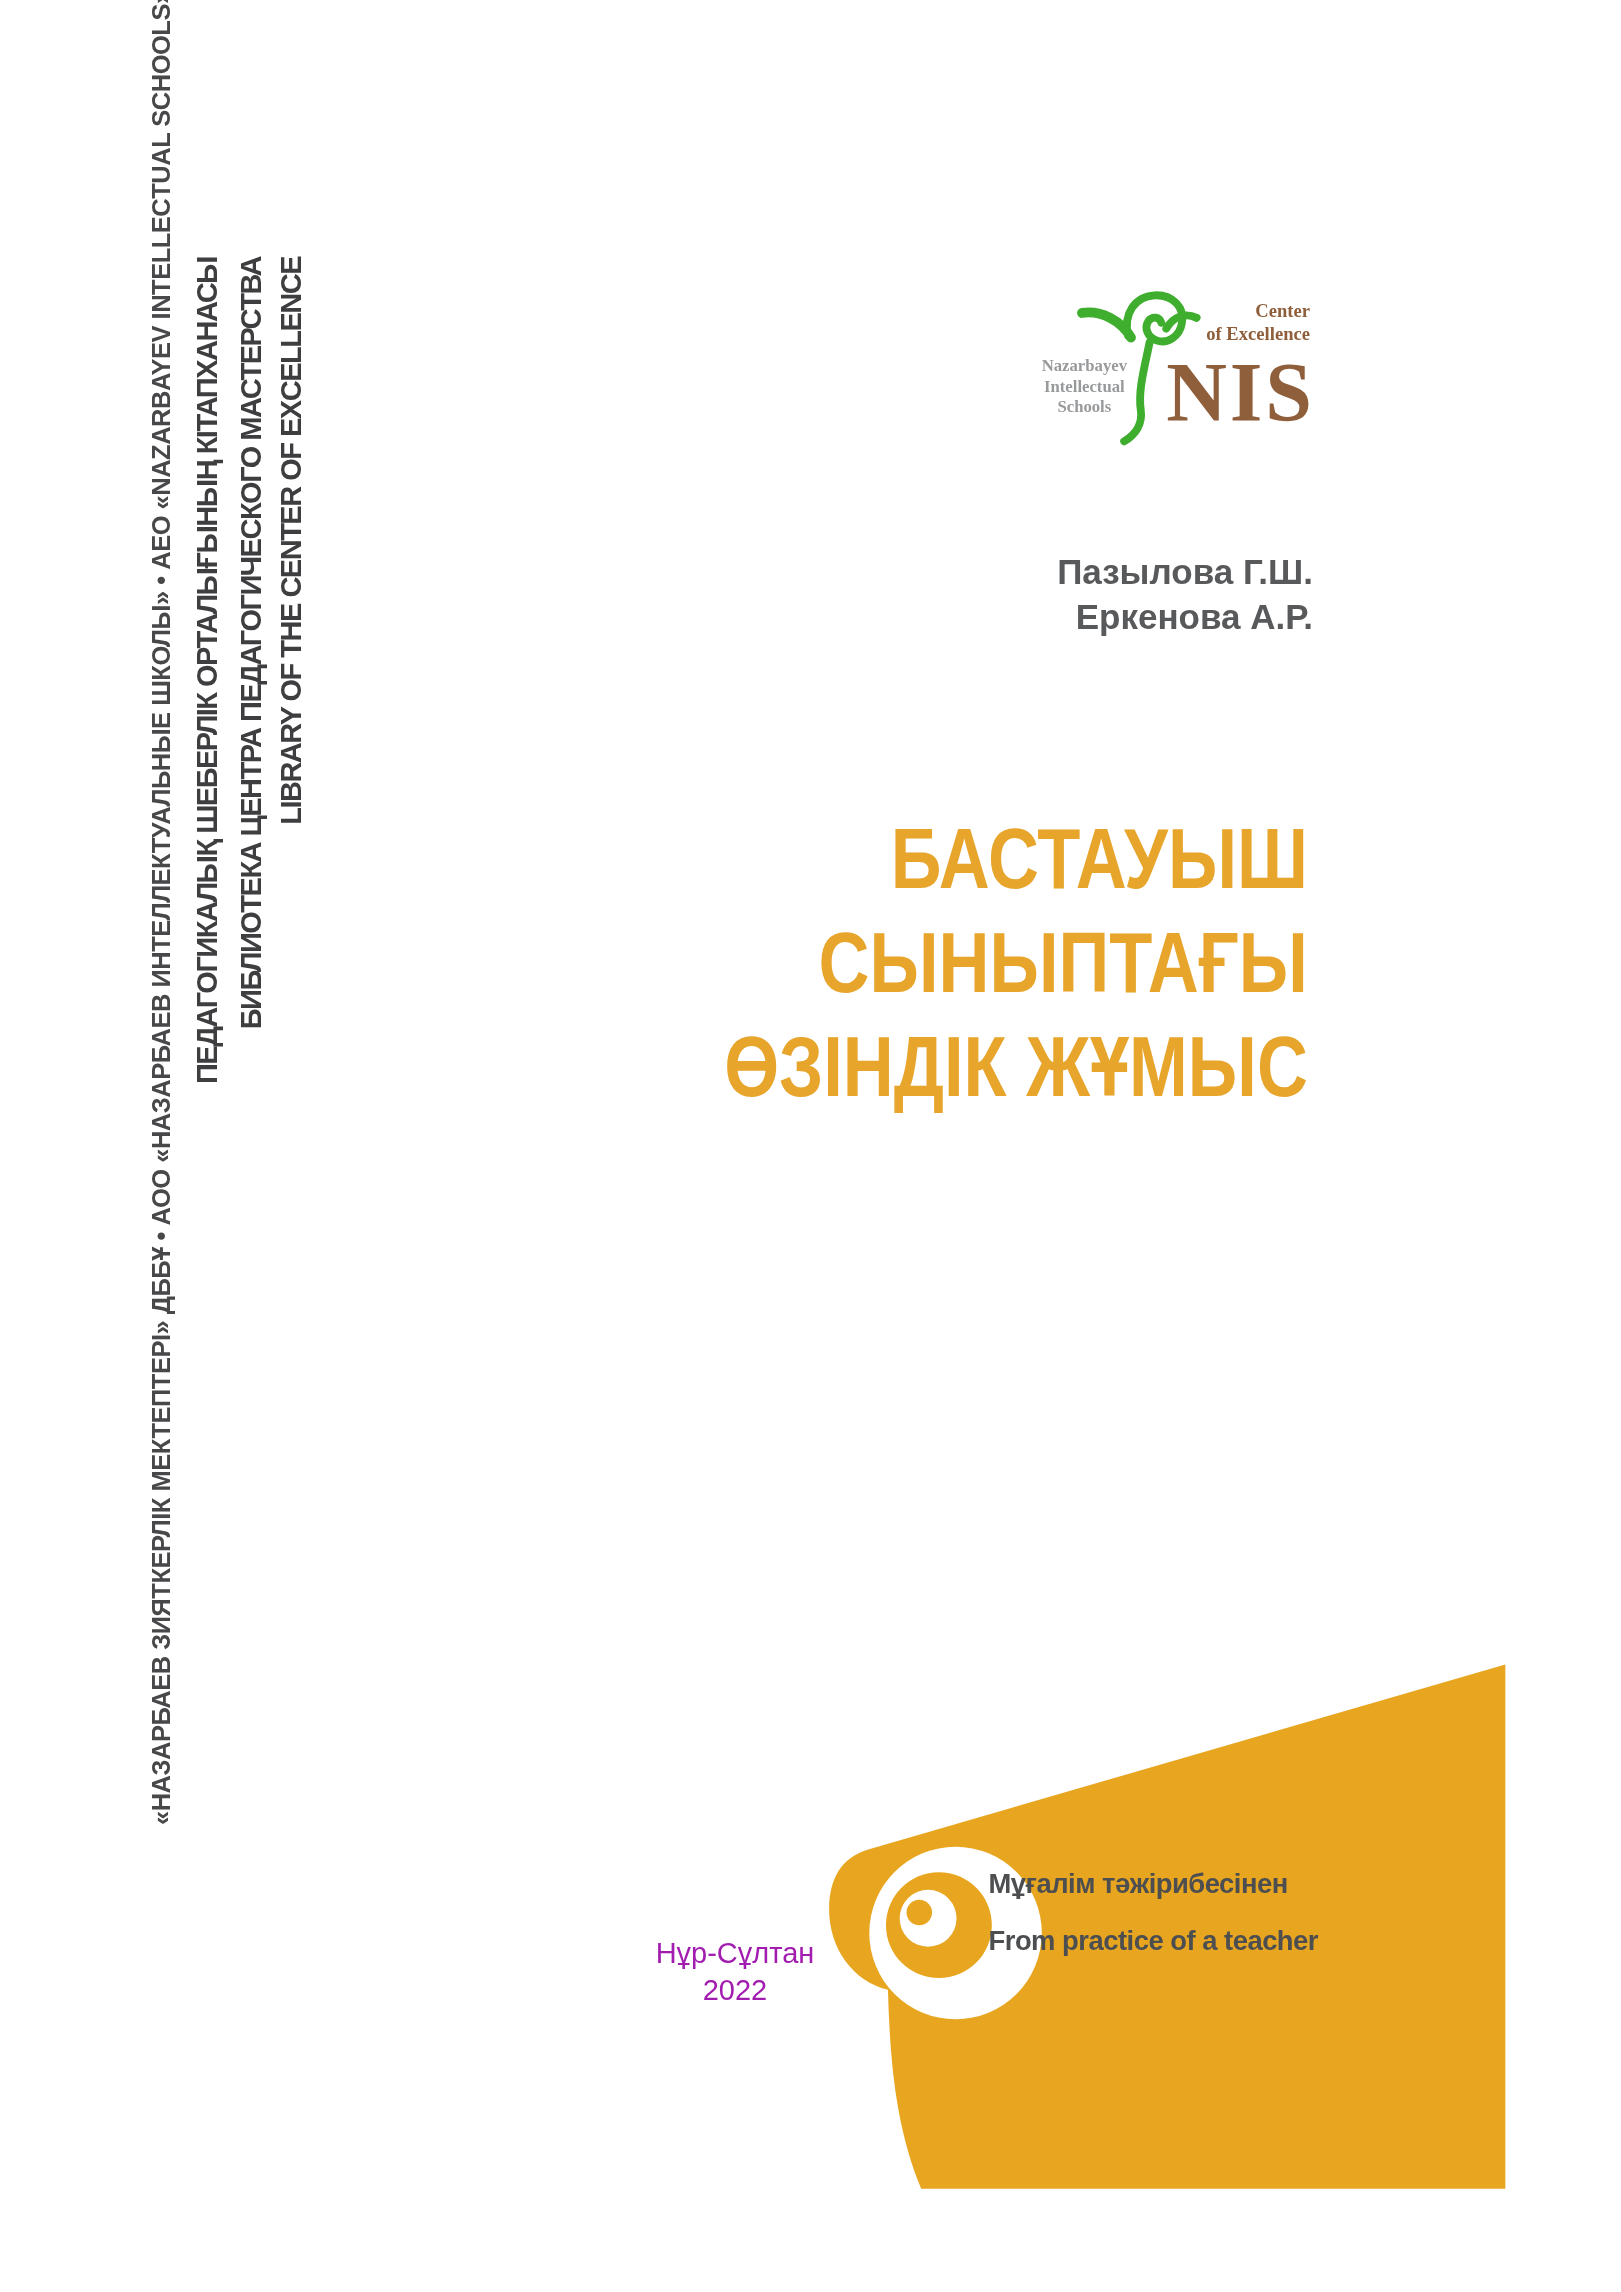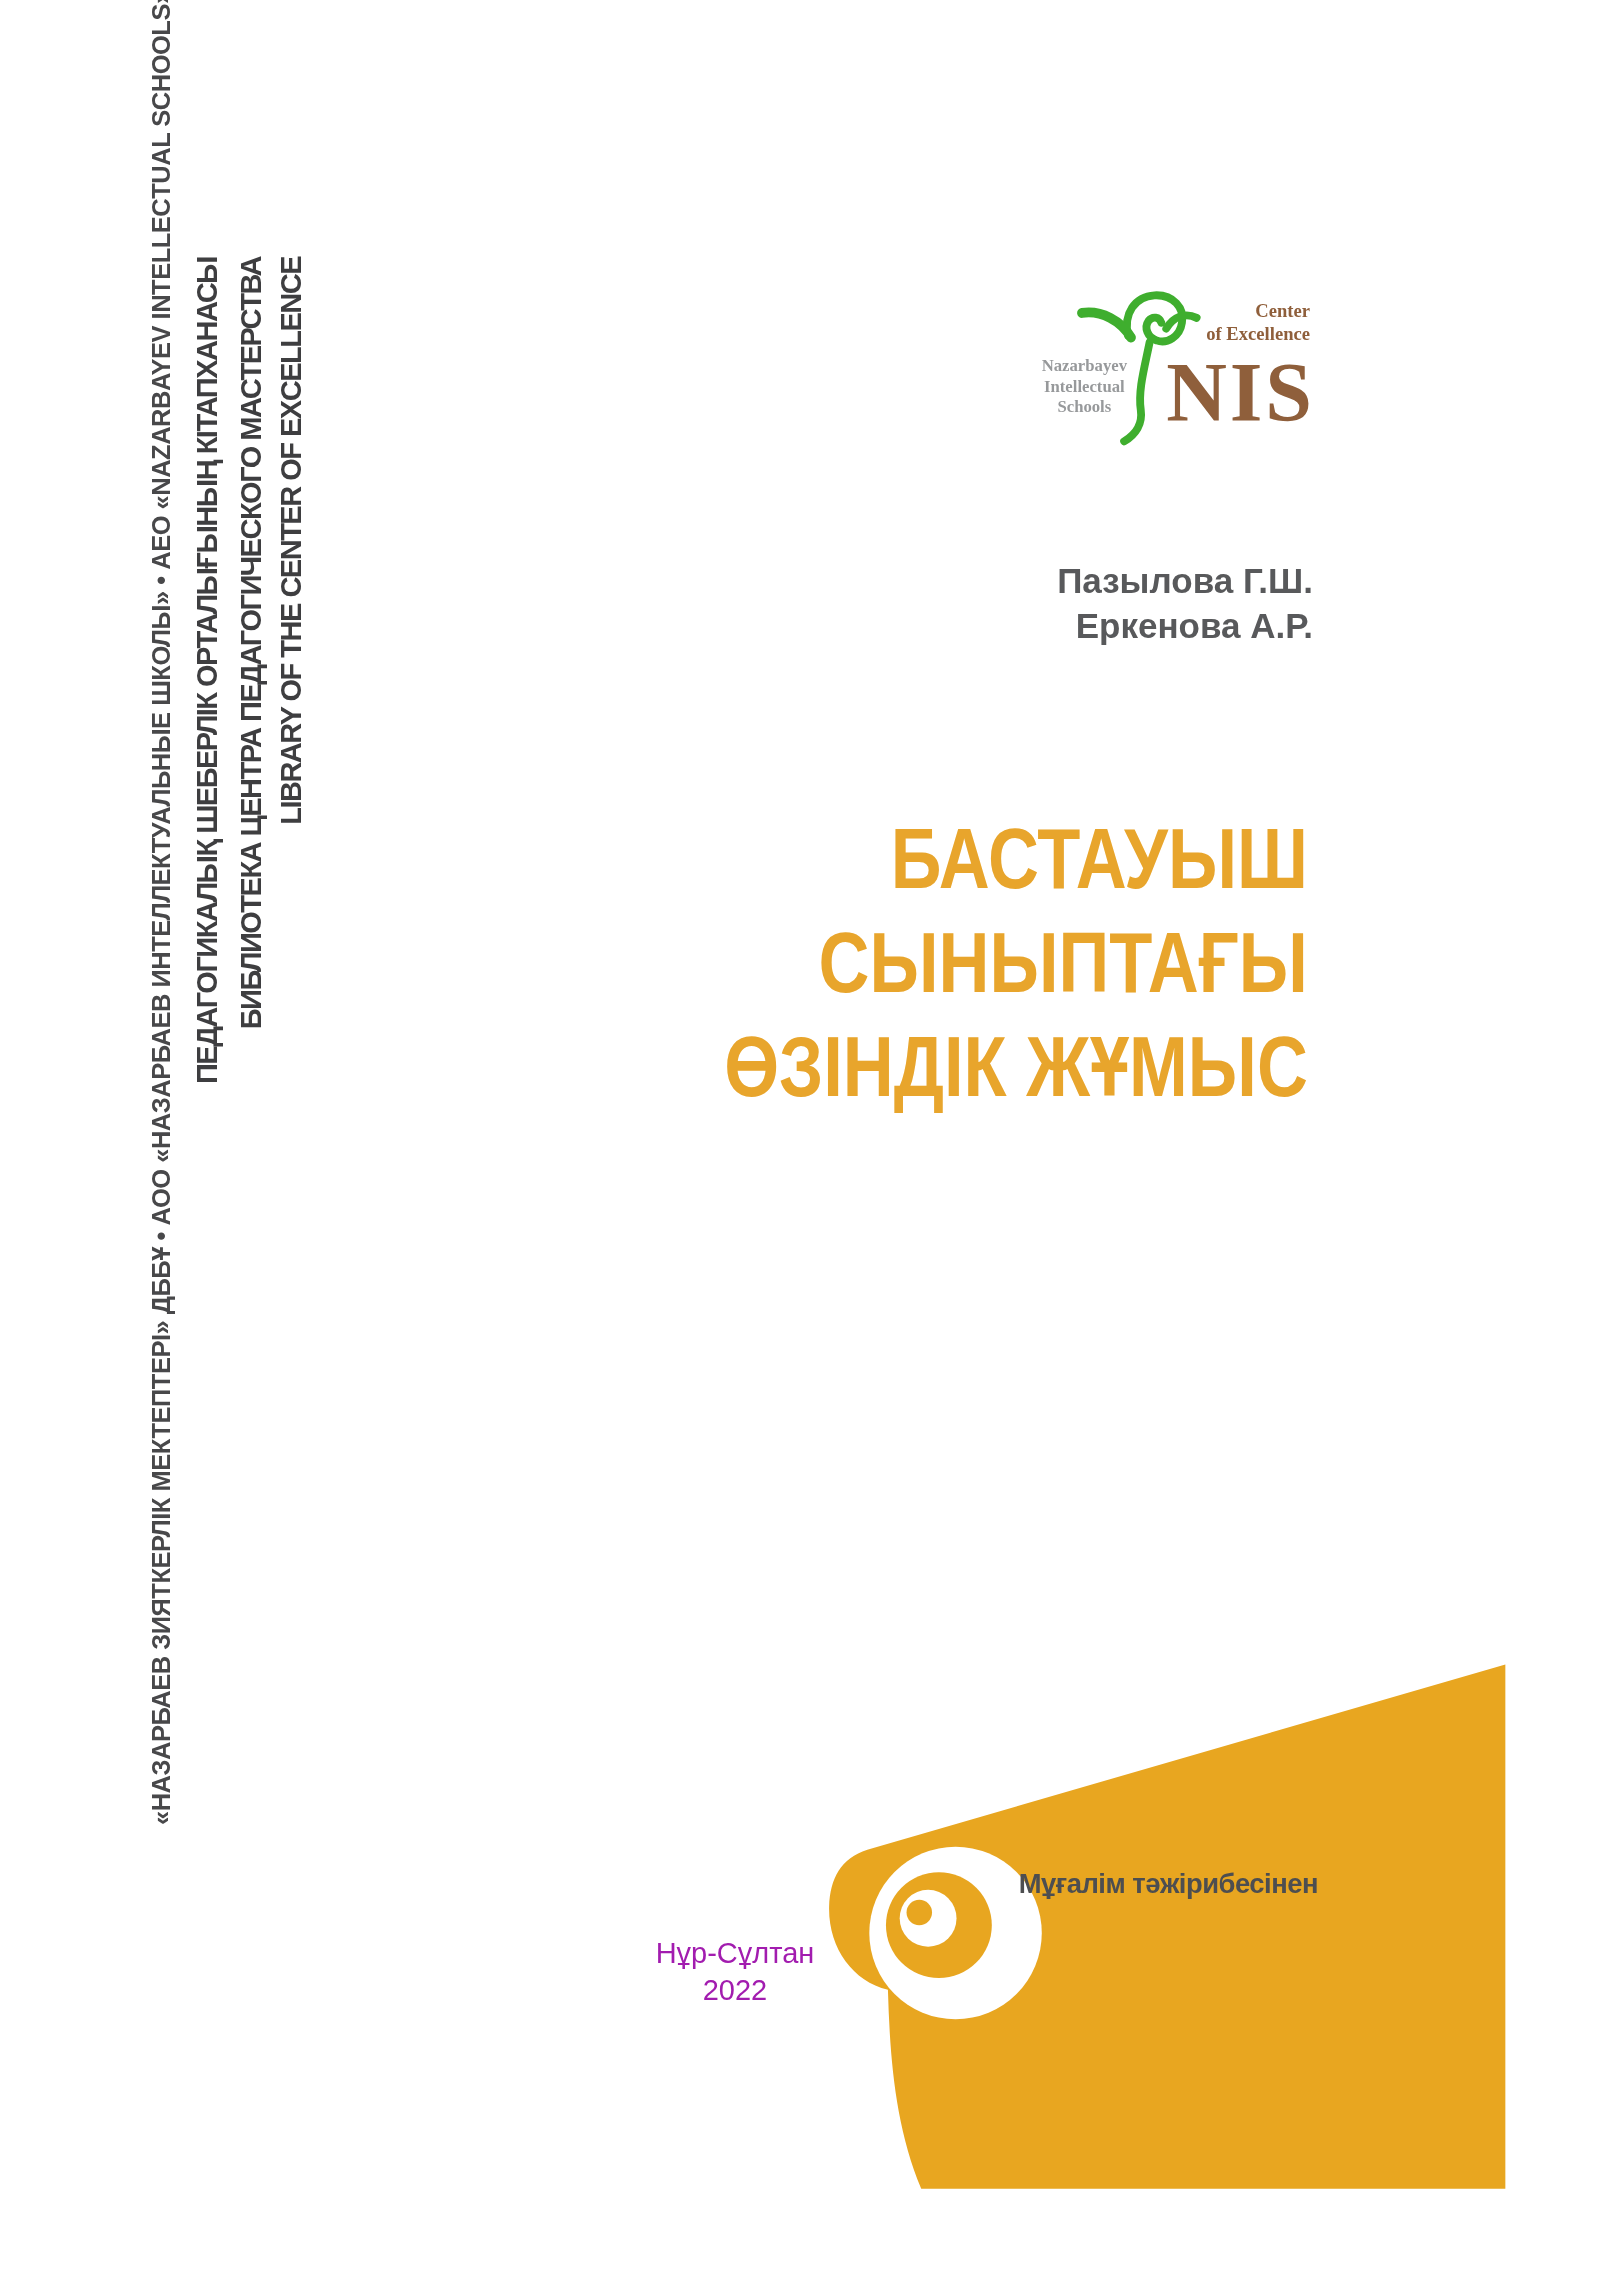--- a/index.html
+++ b/index.html
@@ -29,21 +29,21 @@
   }
   .logo-coe{
     position:absolute;right:311px;top:300px;text-align:right;
     font-family:"Liberation Serif",serif;font-weight:bold;
     font-size:18.6px;line-height:22.5px;color:#8F5F3B;
   }
   .logo-svg{position:absolute;left:0;top:0;}
   
   .authors{
     position:absolute;right:308px;top:549px;text-align:right;
-    font-size:35px;line-height:45px;font-weight:bold;color:#58595B;margin-top:9px;
+    font-size:35px;line-height:45px;font-weight:bold;color:#58595B;
   }
   
   .title{
     position:absolute;right:313px;top:806px;text-align:right;
     font-size:86px;line-height:104px;font-weight:bold;
     transform:scaleX(0.82);transform-origin:100% 0;
     white-space:nowrap;
   }
   
   .ornament-svg{position:absolute;left:0;top:0;pointer-events:none;}
@@ -103,20 +103,21 @@
     <path d="M885 1887 L1536 1698 L1536 2233 L940 2233 C913 2168 908 2098 906 2030 C870 2021 845 1987 846 1945 C847 1916 858 1896 885 1887 Z" fill="#E8A620"></path>
     <circle cx="975" cy="1972" r="88" fill="#ffffff"></circle>
     <circle cx="958" cy="1964" r="54" fill="#E8A620"></circle>
     <circle cx="947" cy="1957" r="29" fill="#ffffff"></circle>
     <circle cx="938" cy="1951" r="13" fill="#E8A620"></circle>
     <circle cx="866" cy="2070" r="25" fill="#ffffff"></circle>
   </svg>
 
   <div class="series">
     <div>Мұғалім тәжірибесінен</div>
+    <div>From practice of a teacher</div>
   </div>
 
   <div class="imprint">
     <div>Нұр-Сұлтан</div>
     <div>2022</div>
   </div>
 
 </div>
 
 

